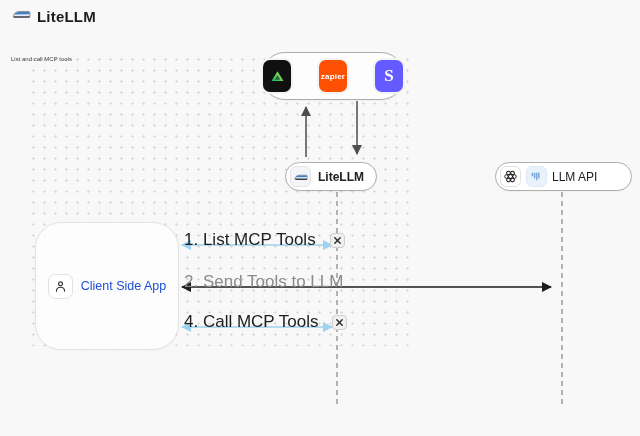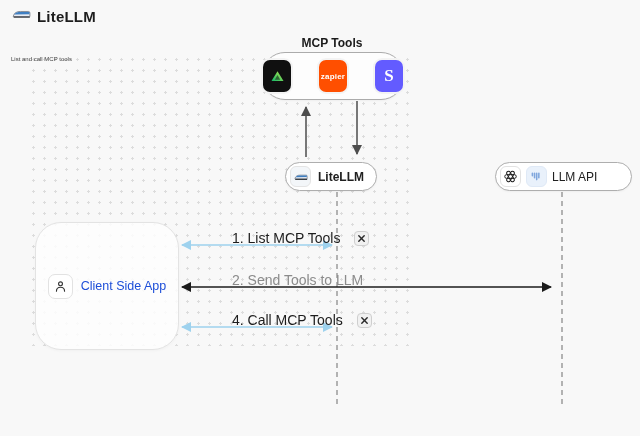--- a/index.html
+++ b/index.html
@@ -57,21 +57,21 @@
   .client-box{
     position:absolute;left:35px;top:222px;width:142px;height:126px;z-index:2;
     background:rgba(253,253,253,.88);border:1px solid #e3e3e3;border-radius:26px;
     display:flex;align-items:center;justify-content:center;gap:8px;
     box-shadow:0 1px 3px rgba(0,0,0,.03);
   }
   .client-ic{width:25px;height:25px;border-radius:7px;background:#fff;border:1px solid #e2e2e2;box-sizing:border-box;display:flex;align-items:center;justify-content:center;}
   .client-label{font-size:12.5px;font-weight:500;color:#1d4ed8;}
 
   
-  .step{position:absolute;left:184px;display:flex;align-items:center;gap:14px;font-size:14px;color:#1d1d1d;z-index:3;white-space:nowrap;margin-left:48px;}
+  .step{position:absolute;left:184px;display:flex;align-items:center;gap:14px;font-size:17px;color:#1d1d1d;z-index:3;white-space:nowrap;}
   .step-1{top:230px;}
   .step-2{top:272px;color:#8b8b8b;}
   .step-3{top:312px;}
   .tool-badge{
     display:inline-flex;align-items:center;justify-content:center;width:15px;height:15px;
     background:#f1f1f1;border:1px solid #cfcfcf;border-radius:4px;box-sizing:border-box;
   }
 </style>
 </head>
 <body>
@@ -106,21 +106,20 @@
       <svg width="19" height="14" viewBox="0 0 24 16">
         <path d="M1.5 11.2 C2.2 6.6 6.2 4.8 10.5 4.8 L21 4.8 Q22.6 4.8 22.6 6.8 L22.6 11.2 Z" fill="#e9ecf2" stroke="#5a6270" stroke-width="0.9"></path>
         <path d="M2.8 8.6 C4.4 6 7.4 5.6 10.5 5.6 L22 5.6 L22 8.2 Z" fill="#3f7fc2"></path>
         <rect x="2" y="11.2" width="20.6" height="1.6" rx="0.8" fill="#3a3f46"></rect>
       </svg>
     </span>
     <span class="brand-text">LiteLLM</span>
   </div>
   <div class="subtitle">List and call MCP tools</div>
 
-  <div class="mcp-label">MCP Tools</div>
   <div class="mcp-box">
     <div class="tool tool-dark">
       <svg width="17" height="17" viewBox="0 0 24 24">
         <defs>
           <linearGradient id="gg" x1="0" y1="1" x2="1" y2="0">
             <stop offset="0" stop-color="#12b76a"></stop>
             <stop offset="1" stop-color="#b5e94d"></stop>
           </linearGradient>
         </defs>
         <path d="M12 4.5 L20.5 18.5 L3.5 18.5 Z" fill="url(#gg)"></path>

